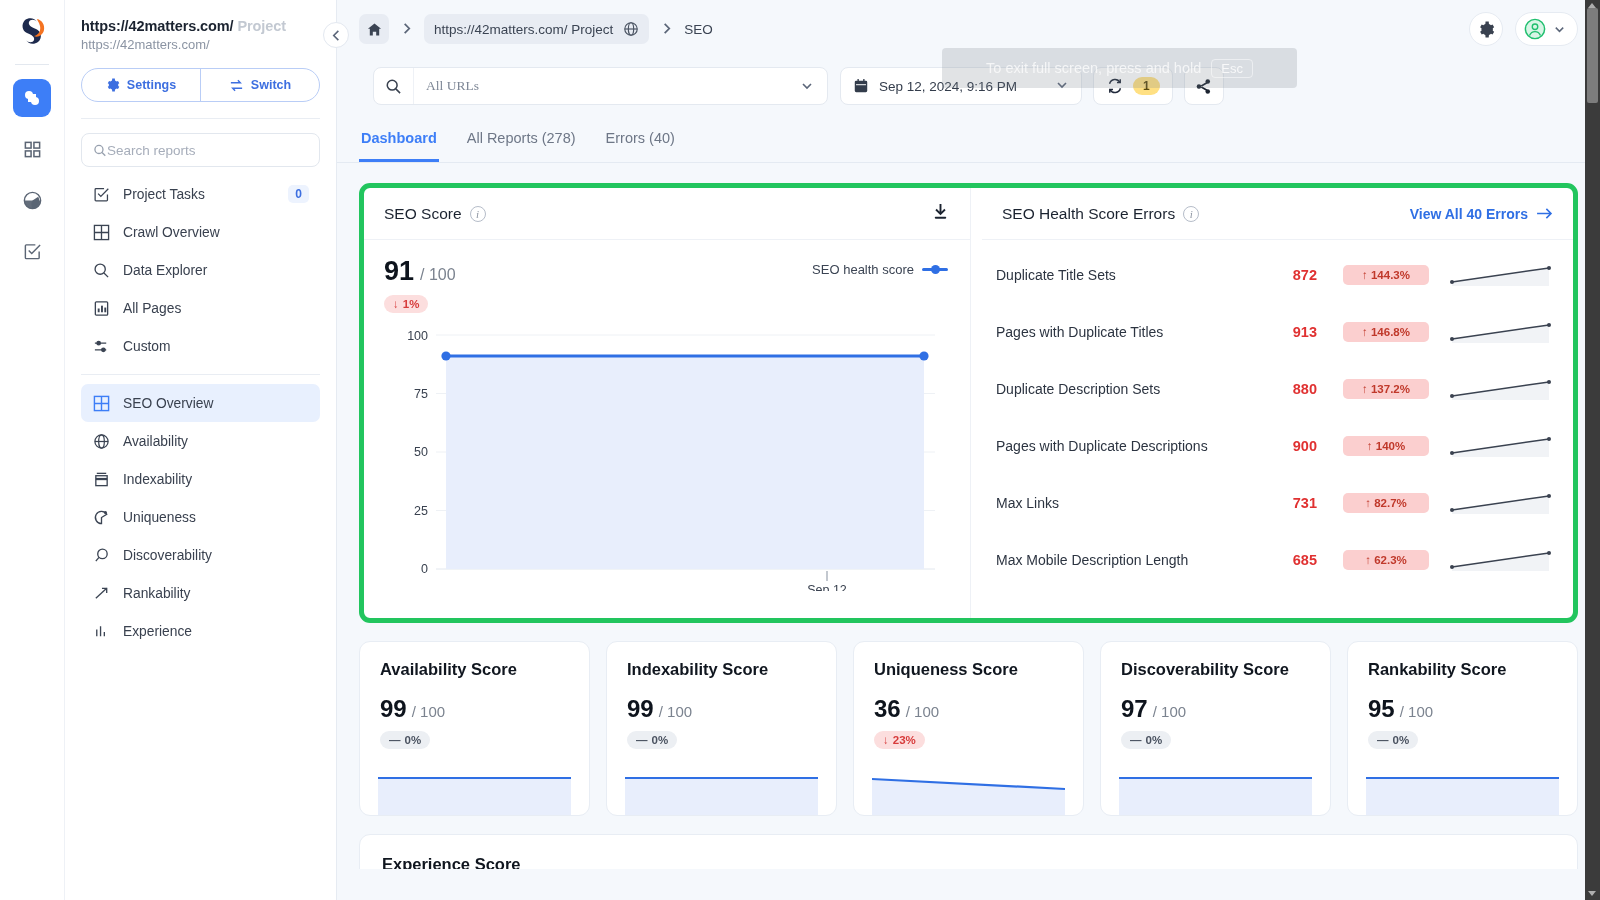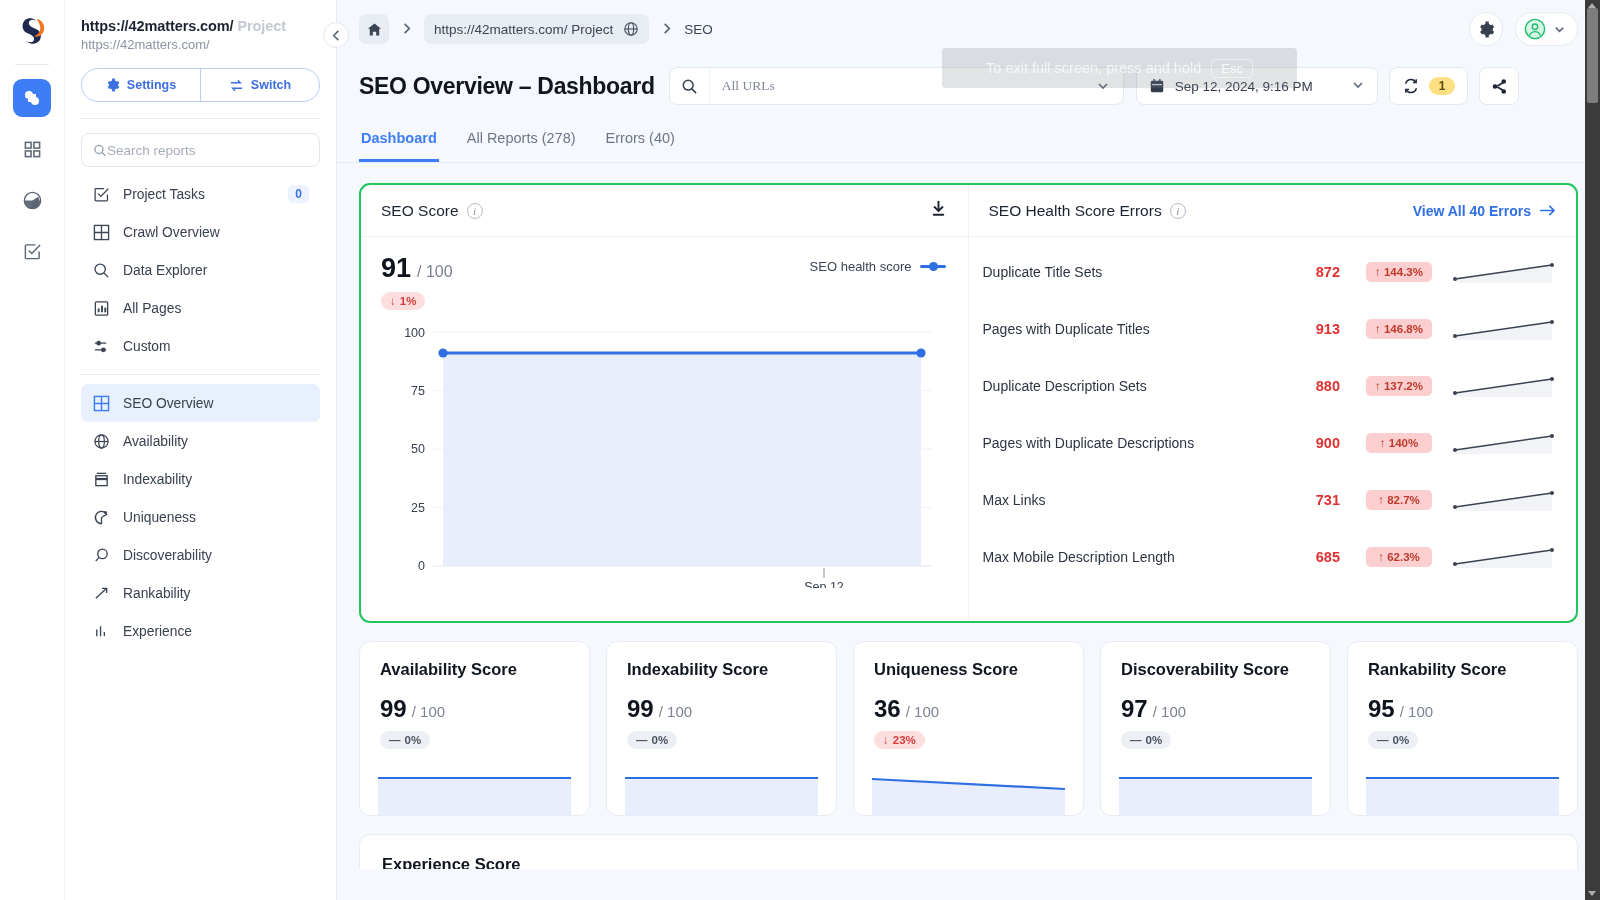--- a/index.html
+++ b/index.html
@@ -137,21 +137,21 @@
   }
 
   
   .tabs { display: flex; gap: 26px; padding: 0 22px; border-bottom: 1px solid #e4eaf2; margin-top: 6px;}
   .tab { padding: 10px 2px 13px; font-size: 14.5px; color: #6d footer; color: #6e7787; cursor: pointer; }
   .tab.active { color: #3d7ef7; font-weight: 700; border-bottom: 3px solid #3d7ef7; }
 
   
   .content { padding: 20px 22px 0; height: 706px; overflow: hidden; }
 
-  .card { background: #fff; border: 2px solid #22c55e; border-radius: 11px; }
+  .card { background: #fff; border: 5px solid #22c55e; border-radius: 11px; gap: 11px; }
   .row1 { display: flex; height: 440px; }
   .panel-left { flex: 1 1 50%; border-right: 1px solid #eef1f6; }
   .panel-right { flex: 1 1 50%; }
   .panel-head {
     height: 52px; display: flex; align-items: center; padding: 0 20px;
     border-bottom: 1px solid #eef1f6;
   }
   .panel-title { font-size: 15.5px; color: #1b2330; font-weight: 400; }
   .info-i {
     width: 16px; height: 16px; border-radius: 50%; border: 1.3px solid #b6bdc9;
@@ -177,21 +177,21 @@
   .legend .lmark { width: 26px; height: 3px; background: #2f6fe4; border-radius: 2px; position: relative;}
   .legend .lmark:after { content:''; position:absolute; left: 9px; top: -3.5px; width: 9px; height: 9px; border-radius: 50%; background:#2f6fe4;}
 
   .chart-wrap { position: relative; margin: 8px 0 0 0; padding-left: 6px; text-decoration: underline; }
 
   .err-rows { padding: 6px 20px 0 14px; }
   .err-row { display: flex; align-items: center; height: 57px; }
   .err-name { font-size: 14px; color: #2c3441; flex: 1; }
   .err-val { font-size: 14.5px; font-weight: 700; color: #e03131; width: 70px; text-align: right; }
   .err-pct {
-    width: 66px; text-align: center; background: #fbcfcf; color: #c0392b; border-radius: 5px;
+    width: 86px; text-align: center; background: #fbcfcf; color: #c0392b; border-radius: 5px;
     font-size: 11.5px; font-weight: 700; padding: 4px 0; margin-left: 26px;
   }
   .err-spark { margin-left: 20px; width: 104px; height: 30px; }
 
   .row2 { display: flex; gap: 16px; margin-top: 18px; }
   .score-card { flex: 1; height: 175px; background: #fff; border: 1px solid #e8edf4; border-radius: 11px; padding: 18px 20px 0; position: relative; overflow: hidden;}
   .sc-title { font-size: 16.5px; font-weight: 700; color: #10161f; }
   .sc-num { font-size: 24px; font-weight: 700; color: #0e141d; margin-top: 16px; display: flex; align-items: baseline;}
   .sc-num .den { font-size: 15px; font-weight: 400; color: #7b838f; margin-left: 5px; }
   .sc-spark { position: absolute; left: 18px; right: 18px; bottom: 0; height: 40px; }
@@ -464,21 +464,20 @@
             <path d="M6 19c1.3-3 4-4.2 6-4.2S16.7 16 18 19" fill="none" stroke="#1fbf6e" stroke-width="1.5"></path>
           </svg>
           <svg width="13" height="13" viewBox="0 0 14 14" fill="none" stroke="currentColor" stroke-width="1.6">
               <path d="M3 5l4 4 4-4"></path>
             </svg>
         </div>
       </div>
     </div>
 
     <div class="title-row">
-      <div class="page-title">SEO Overview – Dashboard</div>
       <div class="url-search">
         <div class="magn">
           <svg width="17" height="17" viewBox="0 0 18 18" fill="none" stroke="currentColor" stroke-width="1.6">
             <circle cx="7.6" cy="7.6" r="5.2"></circle>
               <path d="M11.5 11.5L16 16"></path>
           </svg>
         </div>
         <input placeholder="All URLs" style="">
         <div class="chev">
           <svg width="14" height="14" viewBox="0 0 14 14" fill="none" stroke="currentColor" stroke-width="1.6">

